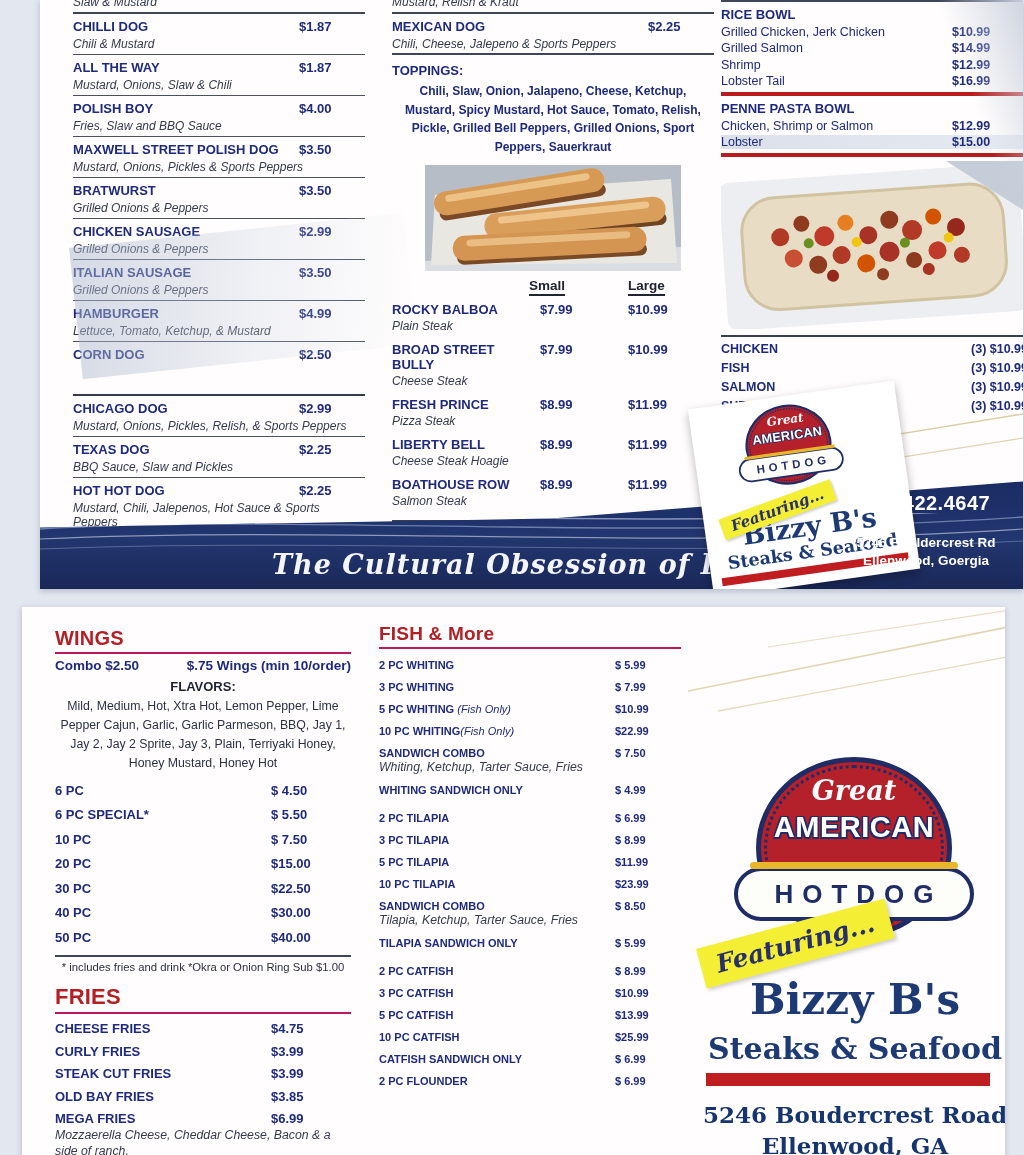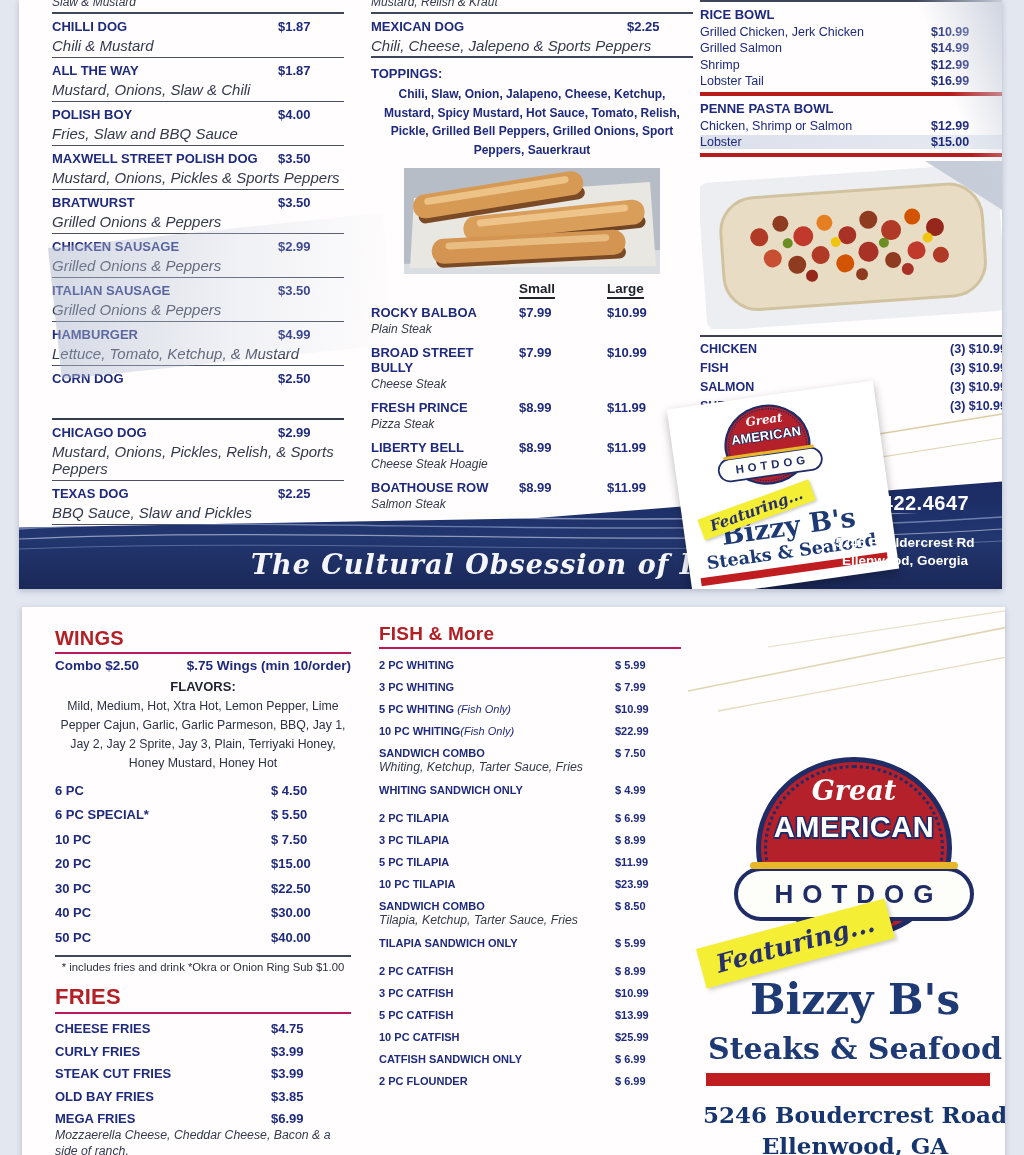--- a/index.html
+++ b/index.html
@@ -3,58 +3,58 @@
 <meta charset="utf-8">
 <style>
   html,body{margin:0;padding:0;}
   body{
     width:1024px;height:1155px;position:relative;overflow:hidden;
     background:#e2e7f0;
     font-family:"Liberation Sans",sans-serif;
     -webkit-font-smoothing:antialiased;
   }
   .page{position:absolute;background:#fffdfd;box-shadow:0 2px 6px rgba(40,50,80,.25);}
-  #page1{left:19px;top:0;width:983px;height:589px;overflow:hidden;}
+  #page1{left:40px;top:0;width:983px;height:589px;overflow:hidden;}
   #page2{left:22px;top:607px;width:983px;height:560px;overflow:hidden;}
   .col{position:absolute;}
   .sec-title{color:#b21f24;font-weight:bold;font-size:20px;letter-spacing:.2px;}
   .srow{display:flex;align-items:baseline;}
   .srow .nm{flex:1;}
   .srow .pr{font-weight:bold;color:#1e2a7d;}
   .empty{display:none;}
 
   
   #p1-left{left:33px;top:0;width:292px;}
   .top-partial{margin-top:-5px;font-style:italic;color:#343a4e;font-size:12px;
     border-bottom:2px solid #40465a;padding-bottom:3px;}
   .dog-item{border-bottom:1.6px solid #4a5063;padding:5px 0 3px;}
   .dog-list div.dog-item:nth-of-type(9){padding-bottom:15px;border-bottom:2.6px solid #353b4d;}
   .dog-nr{display:flex;font-weight:bold;color:#1e2a7d;font-size:13px;}
   .dog-nr .nm{flex:1;}
   .dog-nr .pr{width:66px;text-align:left;}
-  .dog-desc{font-style:italic;color:#343a4e;font-size:15px;padding-top:3px;min-height:14px;}
+  .dog-desc{font-style:italic;color:#343a4e;font-size:12px;padding-top:3px;min-height:14px;}
   .dog-desc.empty{display:block;}
   .dogs-note{margin-top:14px;text-align:center;color:#bb2127;font-weight:bold;
     font-size:12.5px;line-height:1.75;}
   .smudge{position:absolute;left:2px;top:230px;width:336px;height:132px;
     background:linear-gradient(100deg,rgba(171,182,204,.50),rgba(203,211,226,.28) 55%,rgba(171,182,204,0));
     transform:rotate(-6deg);pointer-events:none;}
 
   
   #p1-mid{left:352px;top:0;width:322px;}
   .item-block{padding:5px 0 2px;border-bottom:2px solid #40465a;}
   .toppings-label{font-weight:bold;color:#1e2a7d;font-size:13px;margin-top:8px;}
   .toppings-par{font-weight:bold;color:#1e2a7d;font-size:12px;line-height:1.55;
     text-align:center;margin-top:4px;padding:0 2px;}
   .photo{display:block;margin:9px auto 2px;}
   .steak-head{display:flex;align-items:baseline;border-bottom:2px solid #3a4052;
     padding-bottom:3px;margin-top:6px;}
   .steak-head .sec-title{flex:1;font-size:21px;}
   .extra-note{color:#b21f24;font-weight:bold;font-style:italic;font-size:13px;}
-  .cols-head{display:flex;margin-top:7px;font-weight:bold;color:#20242f;font-size:13.5px;}
+  .cols-head{display:flex;margin-top:7px;font-weight:bold;color:#20242f;font-size:13.5px;gap:11px;}
   .cols-head .sp{flex:1;}
   .colbox{width:88px;text-align:left;}
   .colbox2{width:86px;text-align:left;}
   .cols-head span.u{border-bottom:2px solid #20242f;padding-bottom:1px;}
   .steak-item{margin-top:9px;}
   .steak-item .r1{display:flex;font-weight:bold;color:#1e2a7d;font-size:13px;}
   .steak-item .r1 .nm{flex:1;}
   .steak-item .desc{font-style:italic;color:#343a4e;font-size:12px;padding-top:2px;}
   .combos{margin-top:12px;border-top:2px solid #3a4052;}
   .combos-row{display:flex;font-weight:bold;color:#1e2a7d;font-size:13px;

